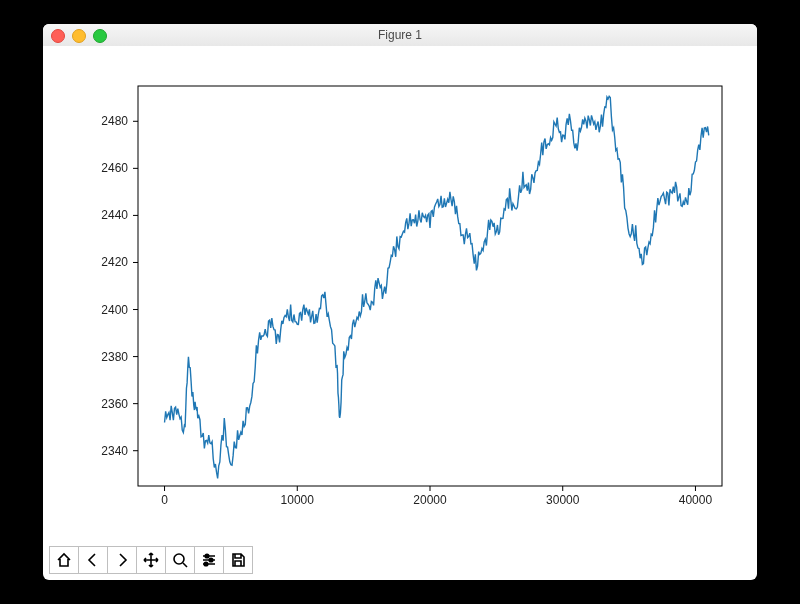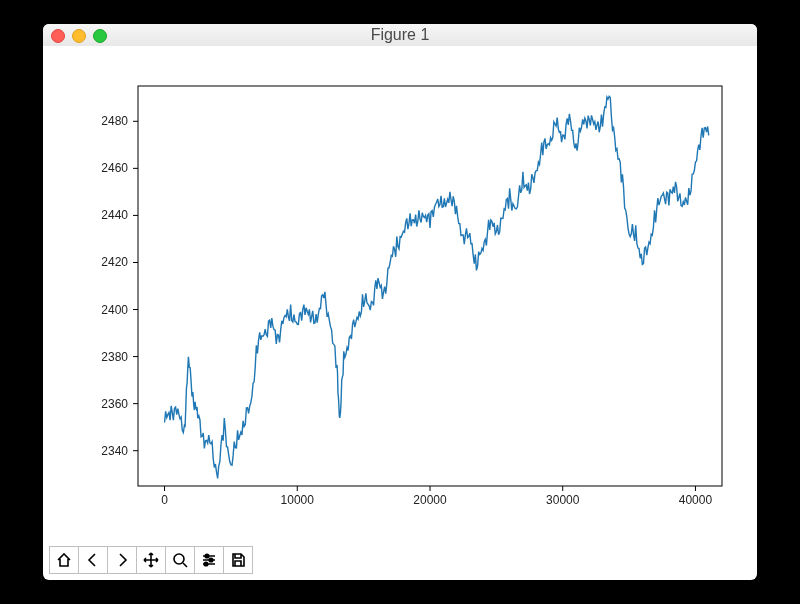--- a/index.html
+++ b/index.html
@@ -3,21 +3,21 @@
 <meta charset="utf-8">
 <style>
   html,body{margin:0;padding:0;background:#000;width:800px;height:604px;overflow:hidden;font-family:"Helvetica Neue",Arial,sans-serif;}
   .window{position:absolute;left:43px;top:24px;width:714px;height:556px;background:#fff;border-radius:6px;box-shadow:0 8px 30px rgba(0,0,0,.5);}
   .titlebar{height:22px;background:linear-gradient(#f6f6f6,#e8e8e8);border-bottom:1px solid #d0d0d0;border-radius:6px 6px 0 0;position:relative;}
   .traffic{position:absolute;left:8px;top:5px;display:flex;gap:7px;}
   .tl{width:12px;height:12px;border-radius:50%;}
   .tl.red{background:#ff5f57;border:1px solid #e1483f;}
   .tl.yel{background:#ffbd2e;border:1px solid #e0a020;}
   .tl.grn{background:#28c940;border:1px solid #1fa52f;}
-  .title{font-size:16px;color:#4a4a4a;text-align:center;line-height:22px;}
+  .title{font-size:12px;color:#4a4a4a;text-align:center;line-height:22px;}
   .canvas{position:absolute;left:0;top:22px;right:0;bottom:34px;background:#fff;}
   svg.plot{width:100%;height:100%;}
   .axis text{font-size:12px;fill:#222;}
   .axis line,.axis path{stroke:#000;stroke-width:1;fill:none;}
   .series{stroke:#1f77b4;stroke-width:1.4;fill:none;}
   .toolbar{position:absolute;left:6px;bottom:6px;display:flex;}
   .tbtn{width:28px;height:26px;background:#fff;border:1px solid #bfbfbf;margin-right:-1px;display:flex;align-items:center;justify-content:center;cursor:pointer;}
   .tbtn svg{width:16px;height:16px;stroke:#000;stroke-width:1.6;fill:none;}
 </style>
 </head>

